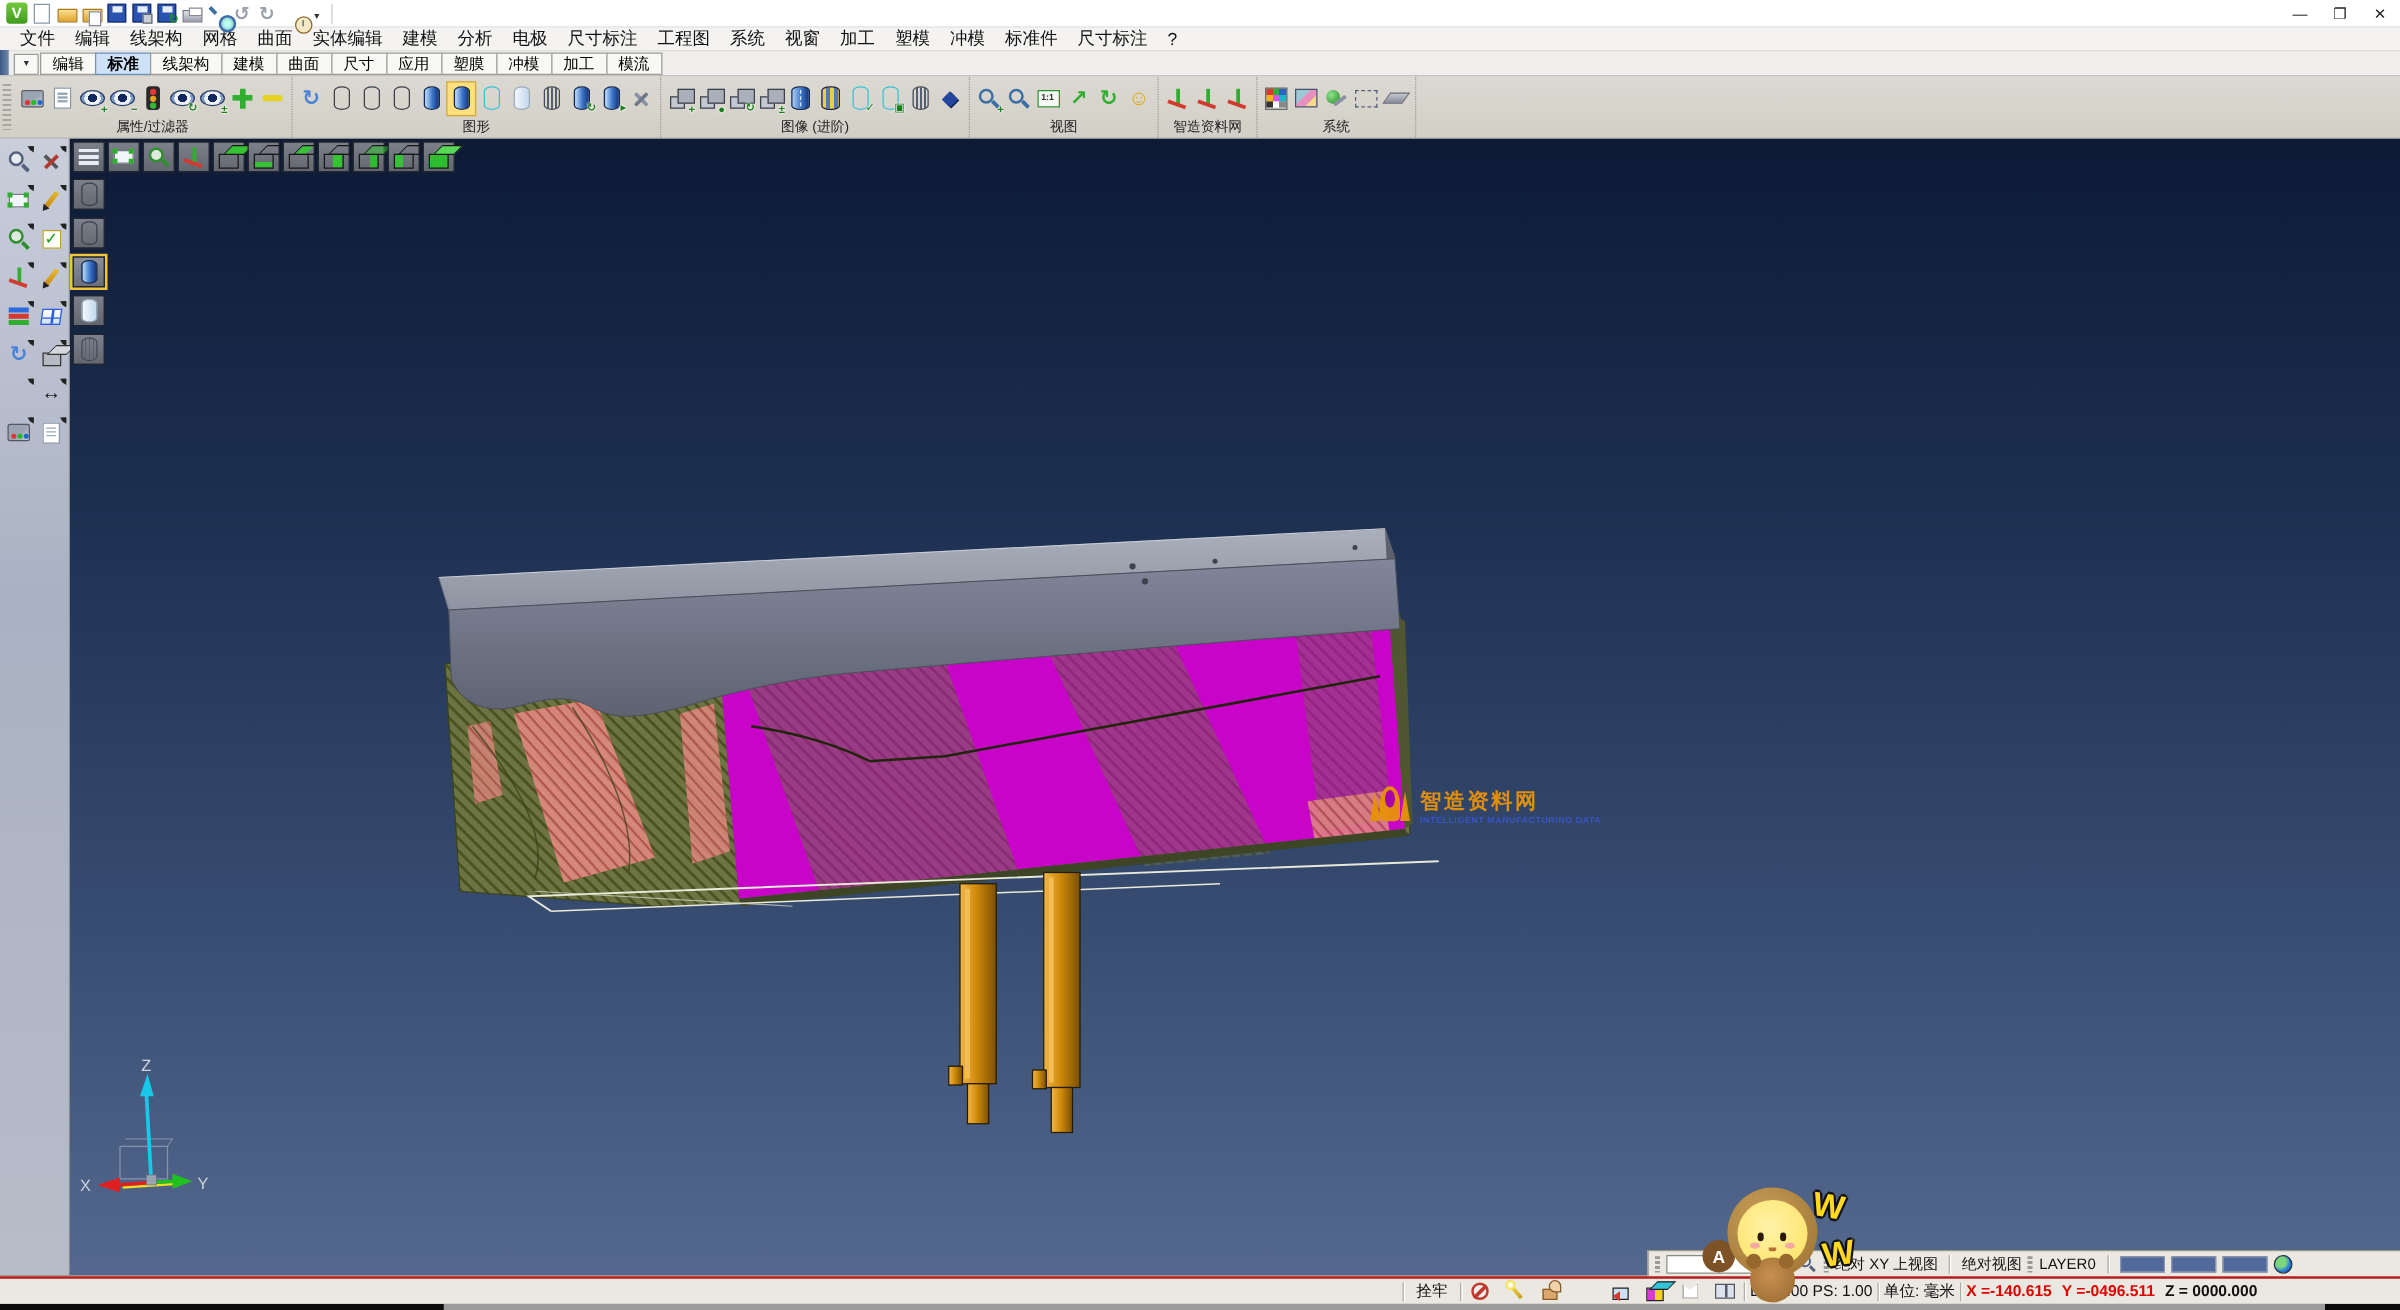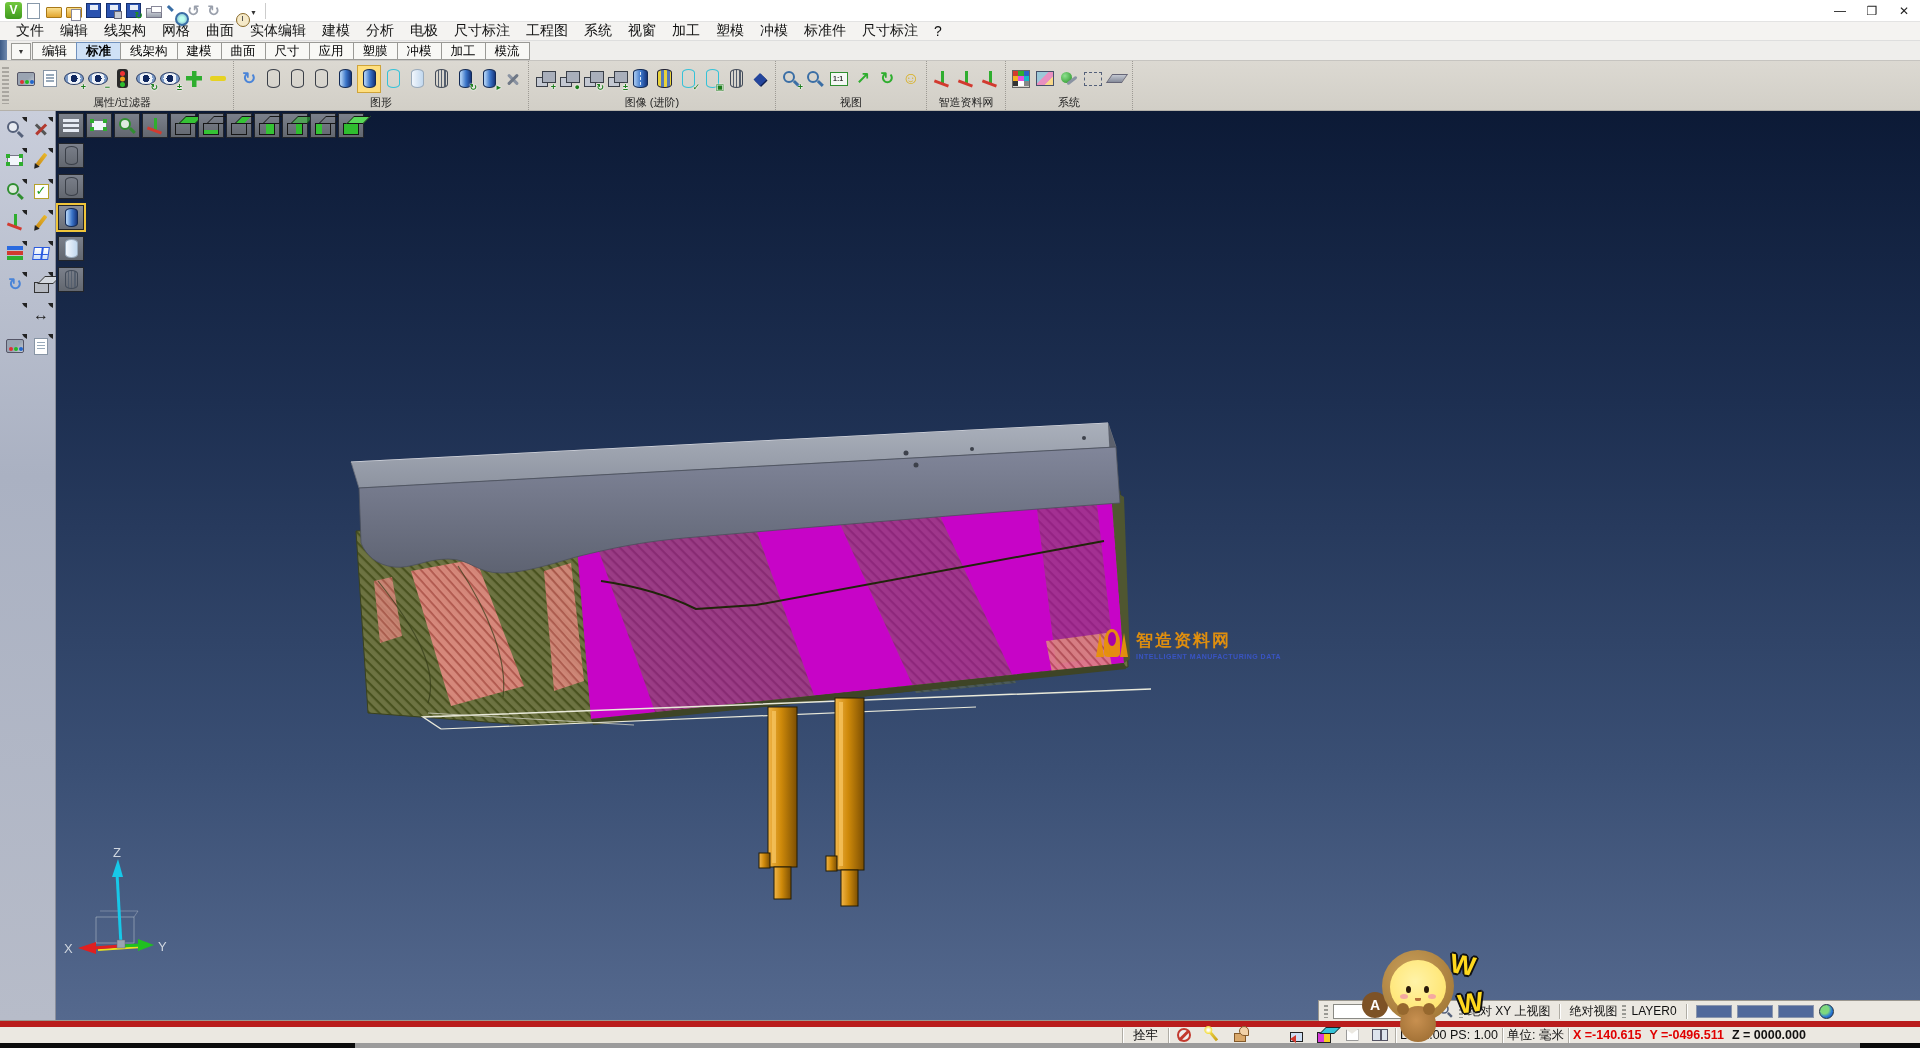--- a/index.html
+++ b/index.html
@@ -159,21 +159,21 @@
   .wm-title{font-size:17px;font-weight:bold;color:var(--watermark_orange);letter-spacing:2px;line-height:24px}
   .wm-sub{font-size:7px;color:var(--watermark_blue);letter-spacing:.5px;font-weight:bold}
   
   .status-top{position:absolute;right:0;bottom:0;height:21px;width:602px;background:#ebe8e1;border-top:1px solid #9a978f;border-left:1px solid #9a978f;display:flex;align-items:center;gap:5px;padding:0 5px;z-index:6;font-size:12px}
   .grip{width:4px;height:13px;background:repeating-linear-gradient(180deg,#9a9a94 0 2px,transparent 2px 4px);flex:none}
   .vsep{width:1px;height:15px;background:#aFaca4;box-shadow:1px 0 0 #fff;flex:none;margin:0 4px}
   .search-input{width:100px;height:15px;border:1px solid #8a8a84;background:#fff;font-size:11px;padding:0 2px}
   .sw{width:36px;height:13px;background:#51699b;border:1px solid #8b96ad;flex:none}
   .bold{font-weight:normal}
   
-  .status-bottom{height:22px;background:#ebe8e1;border-top:6px solid #b91c1c;box-shadow:0 -1px 0 #9a978f;display:flex;align-items:center;font-size:12.5px;padding-right:6px;position:relative;z-index:5}
+  .status-bottom{height:22px;background:#ebe8e1;border-top:2px solid #b91c1c;box-shadow:0 -1px 0 #9a978f;display:flex;align-items:center;font-size:12.5px;padding-right:6px;position:relative;z-index:5}
   .sspacer{width:1118px;flex:none}
   .sbtn{width:22px;height:18px;display:flex;align-items:center;justify-content:center;flex:none}
   .coordx,.coordy{color:var(--coord_red);font-weight:bold;margin-right:8px;white-space:nowrap}
   .coordz{color:#111;font-weight:bold;white-space:nowrap}
   .lockpad{padding:0 6px;white-space:nowrap}
   .lsps,.units{white-space:nowrap}
   
   .taskbar{height:5px;background:#0b0b0b;position:relative}
   .tseg{position:absolute;left:355px;width:1505px;top:0;bottom:0;background:#9b9b9b}
   

